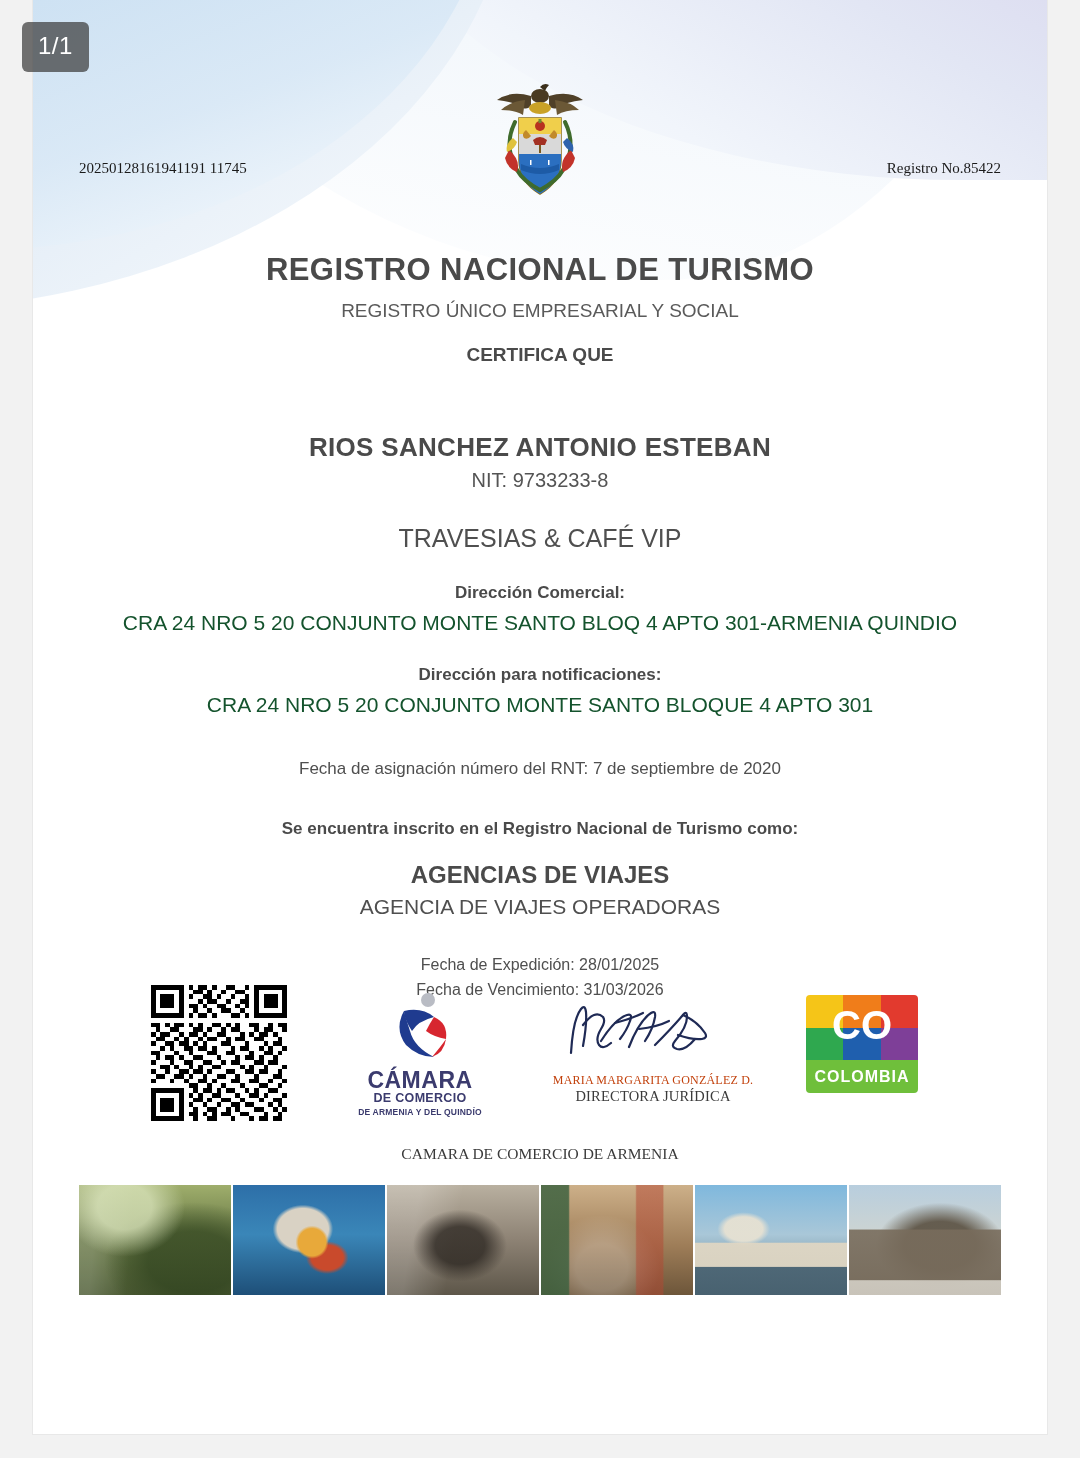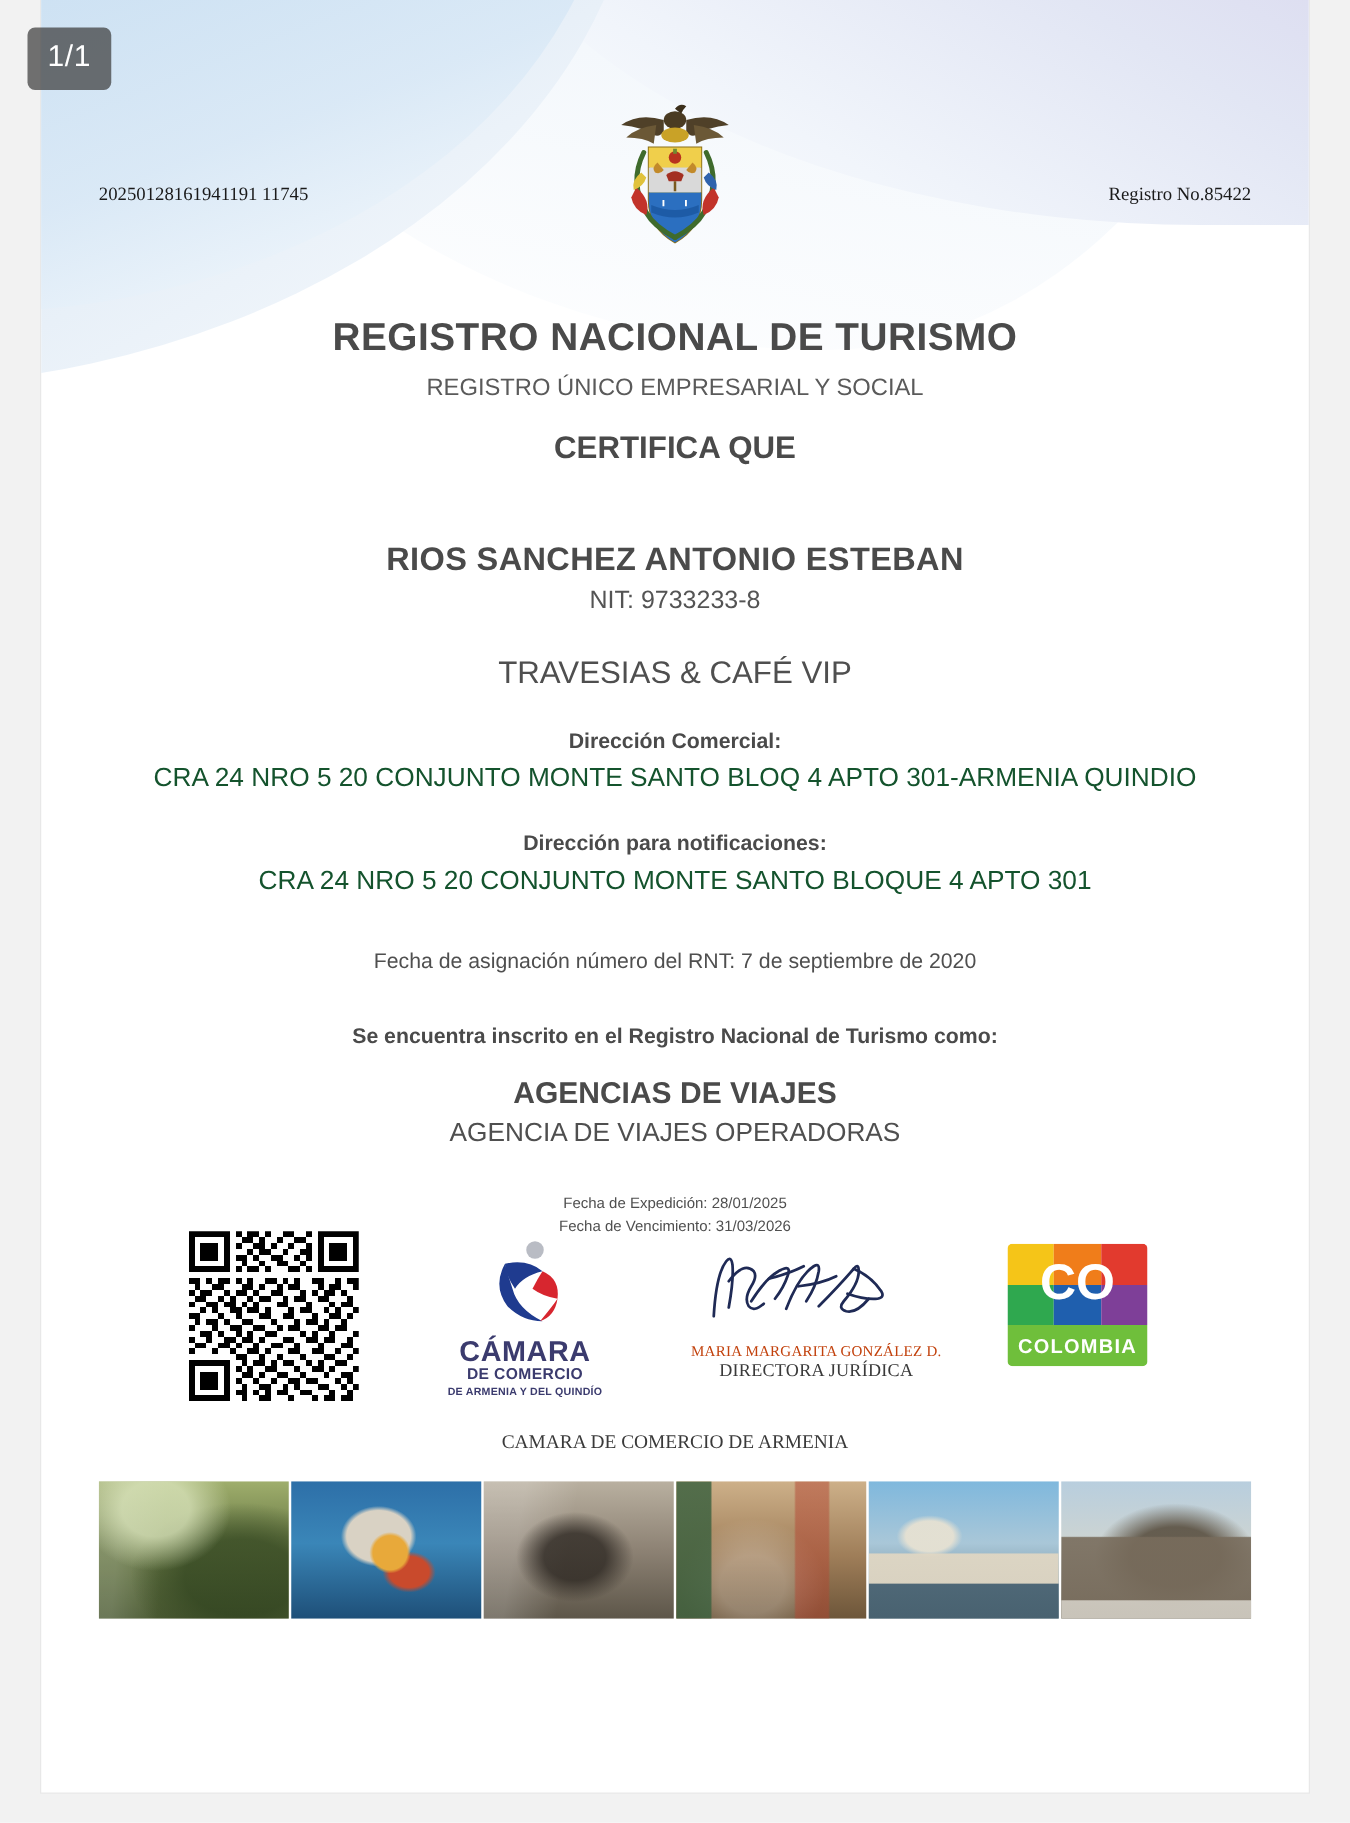--- a/index.html
+++ b/index.html
@@ -91,21 +91,21 @@
     border-bottom-right-radius: 40% 100%;
     background: linear-gradient(190deg, #e8f0f8 0%, #f4f8fc 55%, #ffffff 100%);
     z-index: 0;
   }
 
   .content { position: relative; z-index: 5; }
 
   
   .header-row {
     position: absolute;
-    top: 148px;
+    top: 160px;
     left: 0;
     right: 0;
     display: flex;
     justify-content: space-between;
     padding: 0 46px;
     font-family: "Liberation Serif", serif;
     font-size: 15px;
     color: #1a1a1a;
   }
 
@@ -133,21 +133,21 @@
     font-weight: bold;
     letter-spacing: .4px;
     color: #4a4a4a;
   }
   .t-sub {
     font-size: 19px;
     margin-top: 12px;
     color: #5a5a5a;
   }
   .t-cert {
-    font-size: 25px;
+    font-size: 19px;
     font-weight: bold;
     margin-top: 22px;
     color: #4a4a4a;
   }
 
   .body-block {
     position: absolute;
     top: 432px;
     left: 0;
     right: 0;
@@ -197,21 +197,21 @@
     font-weight: bold;
     margin-top: 22px;
     color: #4a4a4a;
   }
   .cat-sub {
     font-size: 21px;
     margin-top: 6px;
     color: #4f4f4f;
   }
   .dates {
-    font-size: 12px;
+    font-size: 16px;
     margin-top: 34px;
     line-height: 1.55;
     color: #4f4f4f;
     text-align: center;
   }
 
   
   .footer-strip {
     position: absolute;
     top: 985px;

